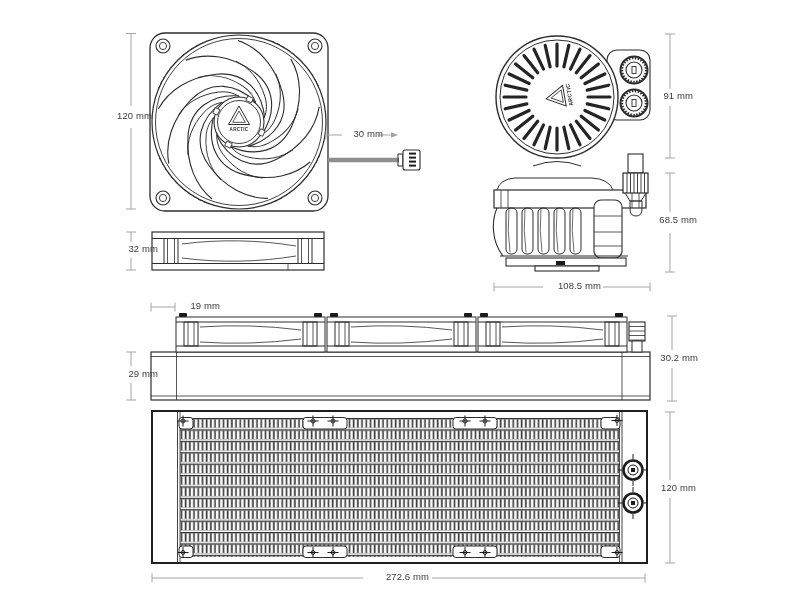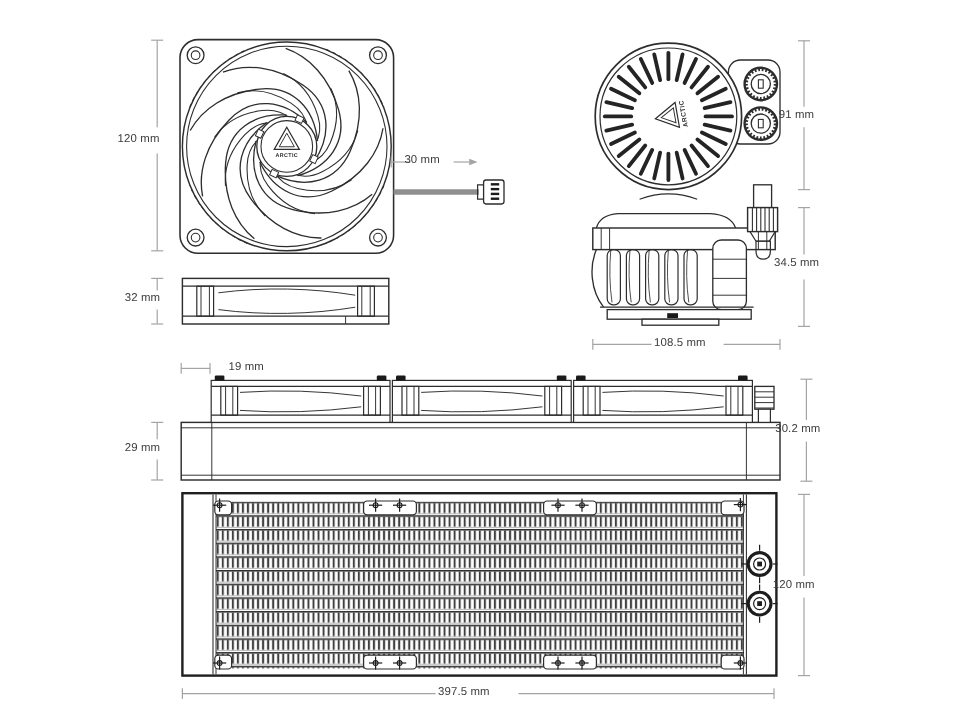--- a/index.html
+++ b/index.html
@@ -1,20 +1,20 @@
 <!DOCTYPE html>
 <html><head>
 <meta charset="utf-8">
 <style>
   html,body{margin:0;padding:0;background:#fff;}
   .canvas{position:relative;width:800px;height:600px;background:#fff;overflow:hidden;
           font-family:"Liberation Sans",sans-serif;}
   .art{position:absolute;left:0;top:0;}
   .dim-label{position:absolute;font-size:9.5px;line-height:11px;color:#3c3c3c;
-             text-align:left;white-space:nowrap;letter-spacing:.1px;}
+             text-align:right;white-space:nowrap;letter-spacing:.1px;}
   .dim-label.align-left{text-align:right;}
   svg line, svg path, svg rect, svg circle, svg polygon{vector-effect:none;}
 </style>
 </head>
 <body>
 
 <div class="canvas">
 
 <svg class="art" width="800" height="600" viewBox="0 0 800 600" fill="none" stroke="#2d2d2d" stroke-width="1">
 
@@ -371,21 +371,21 @@
       <line x1="432" y1="578" x2="645" y2="578"></line>
           <line x1="645" y1="573.5" x2="645" y2="582.5"></line>
     </g>
   </g>
 </svg>
 
 <span class="dim-label" style="left:98px;top:110px;width:54px">120 mm</span>
 <span class="dim-label" style="left:337px;top:128px;width:46px">30 mm</span>
 <span class="dim-label" style="left:104px;top:243px;width:54px">32 mm</span>
 <span class="dim-label" style="left:649px;top:90px;width:44px">91 mm</span>
-<span class="dim-label" style="left:645px;top:214px;width:52px">34.5 mm</span>
+<span class="dim-label" style="left:645px;top:214px;width:52px">68.5 mm</span>
 <span class="dim-label" style="left:545px;top:280px;width:56px">108.5 mm</span>
 <span class="dim-label align-left" style="left:180px;top:300px;width:40px">19 mm</span>
 <span class="dim-label" style="left:104px;top:368px;width:54px">29 mm</span>
 <span class="dim-label" style="left:646px;top:352px;width:52px">30.2 mm</span>
 <span class="dim-label" style="left:644px;top:482px;width:52px">120 mm</span>
-<span class="dim-label" style="left:365px;top:571px;width:64px">397.5 mm</span>
+<span class="dim-label" style="left:365px;top:571px;width:64px">272.6 mm</span>
 
 </div>
 
 </body></html>

